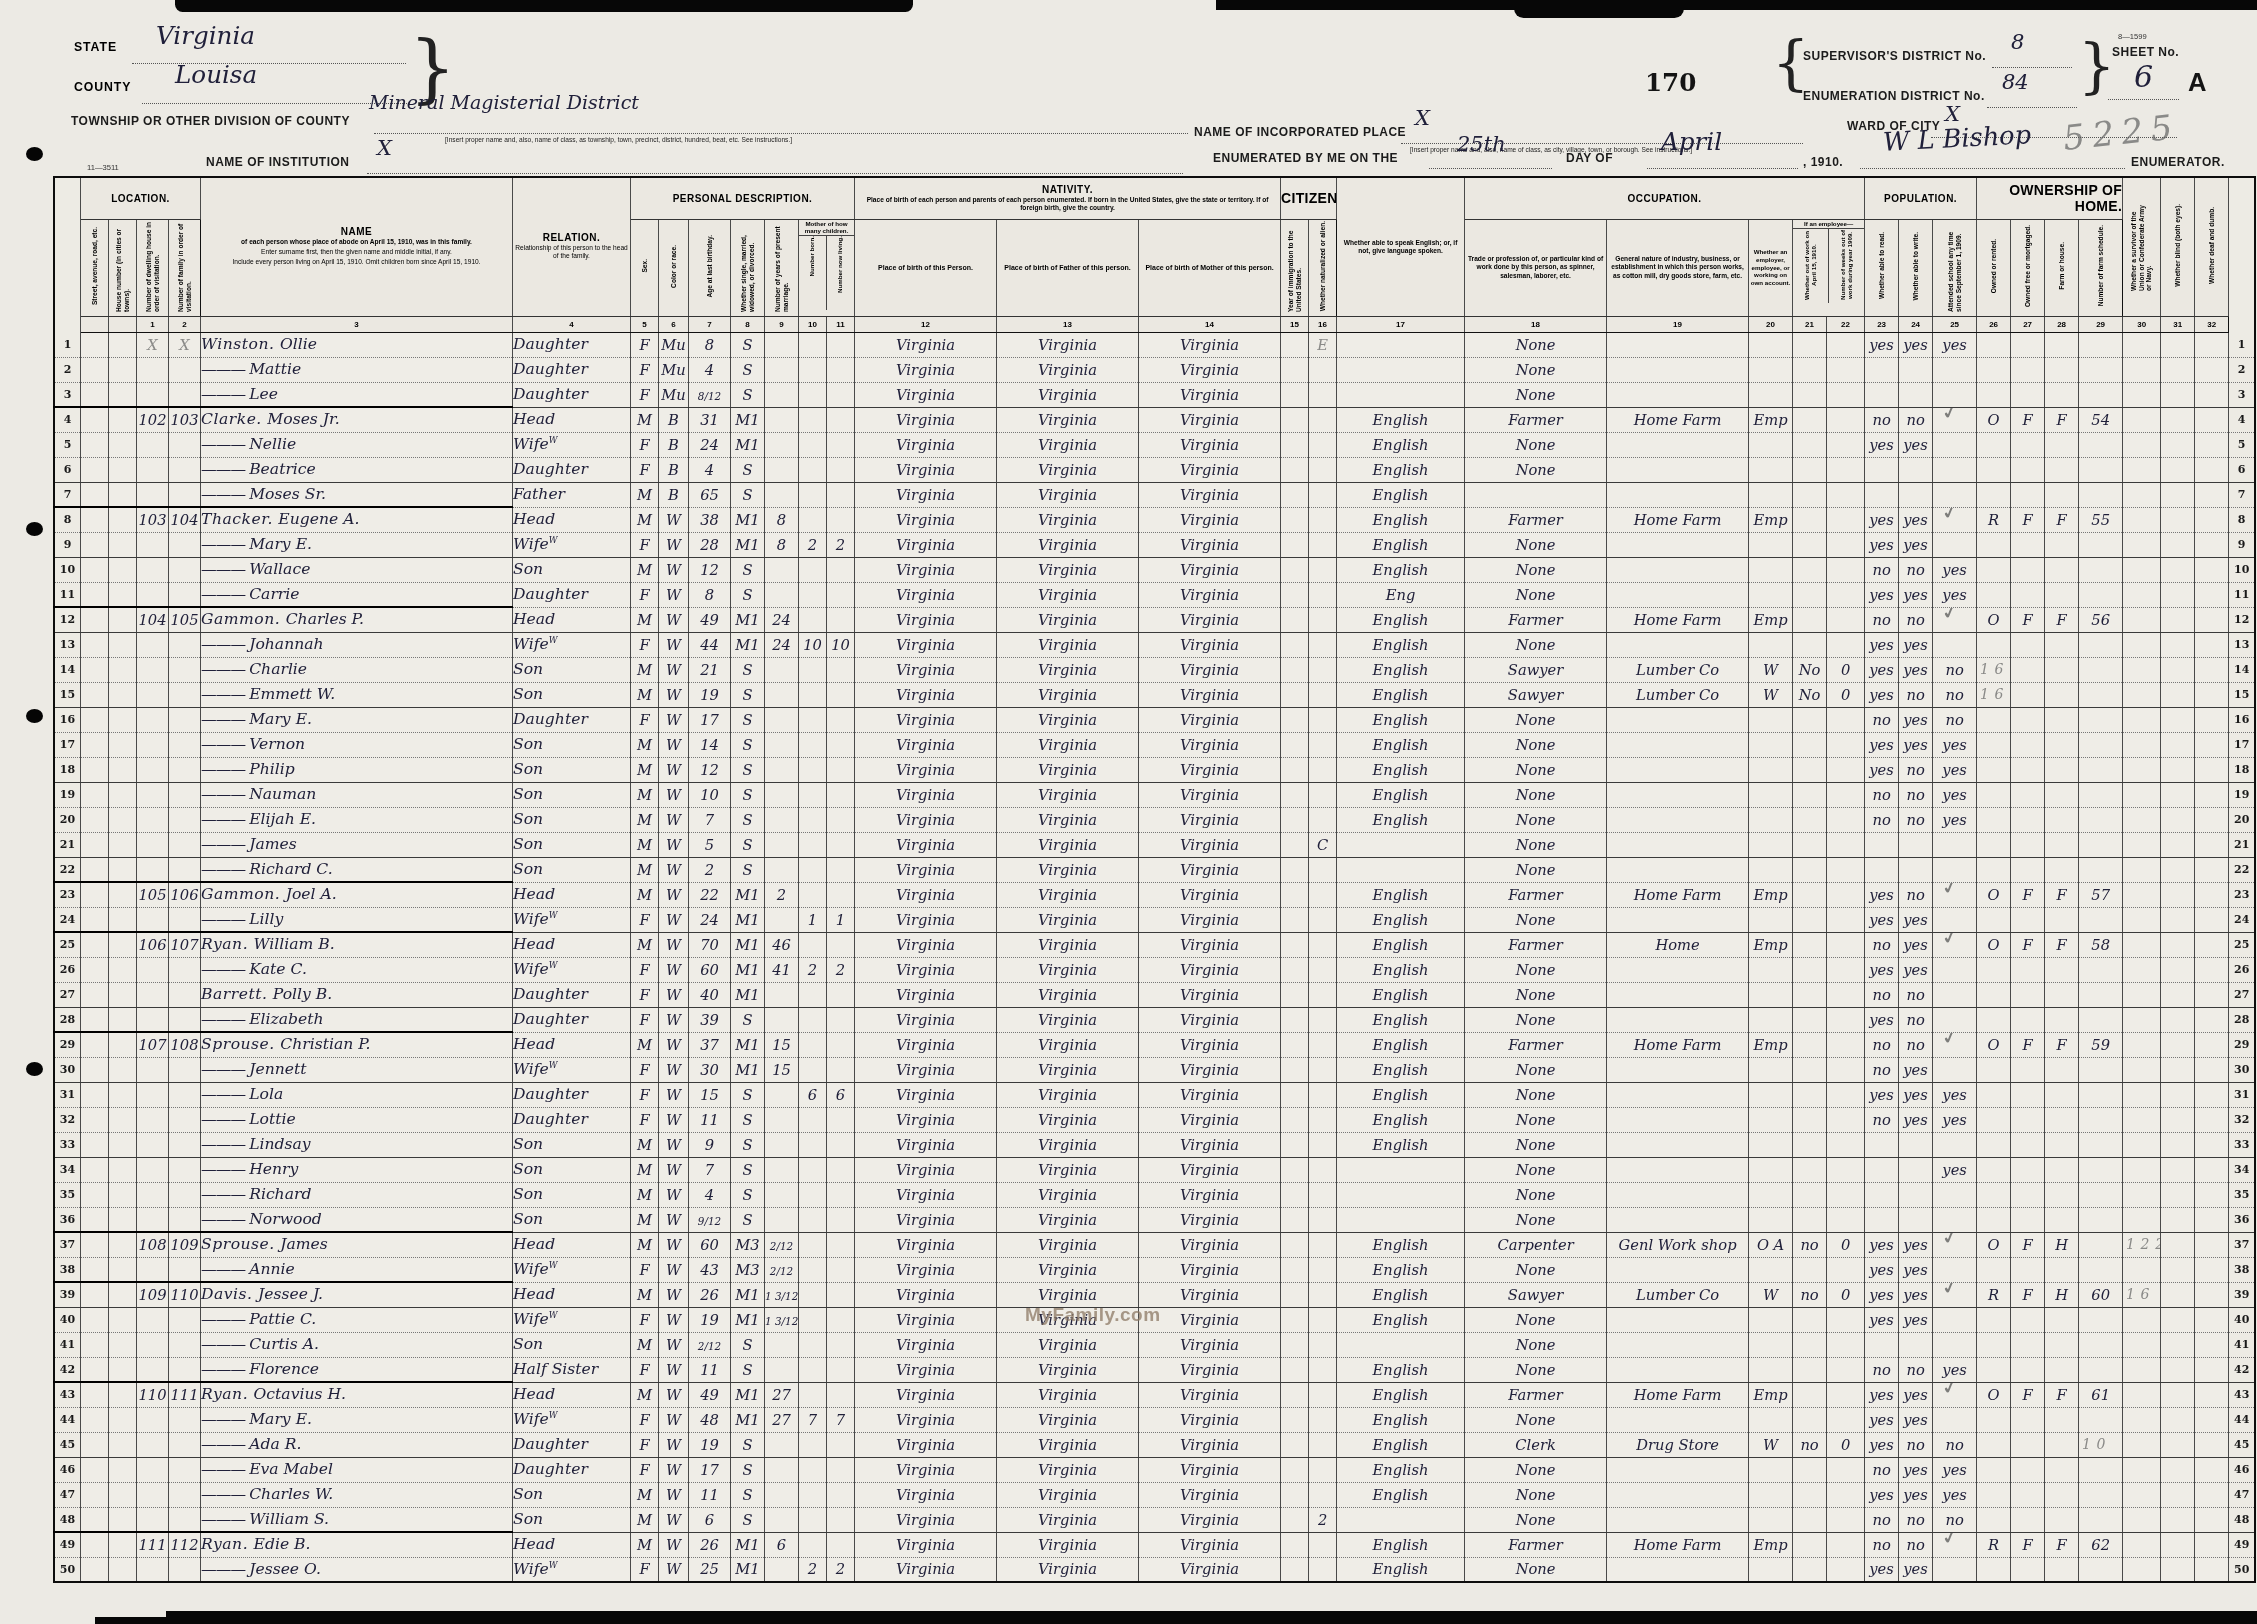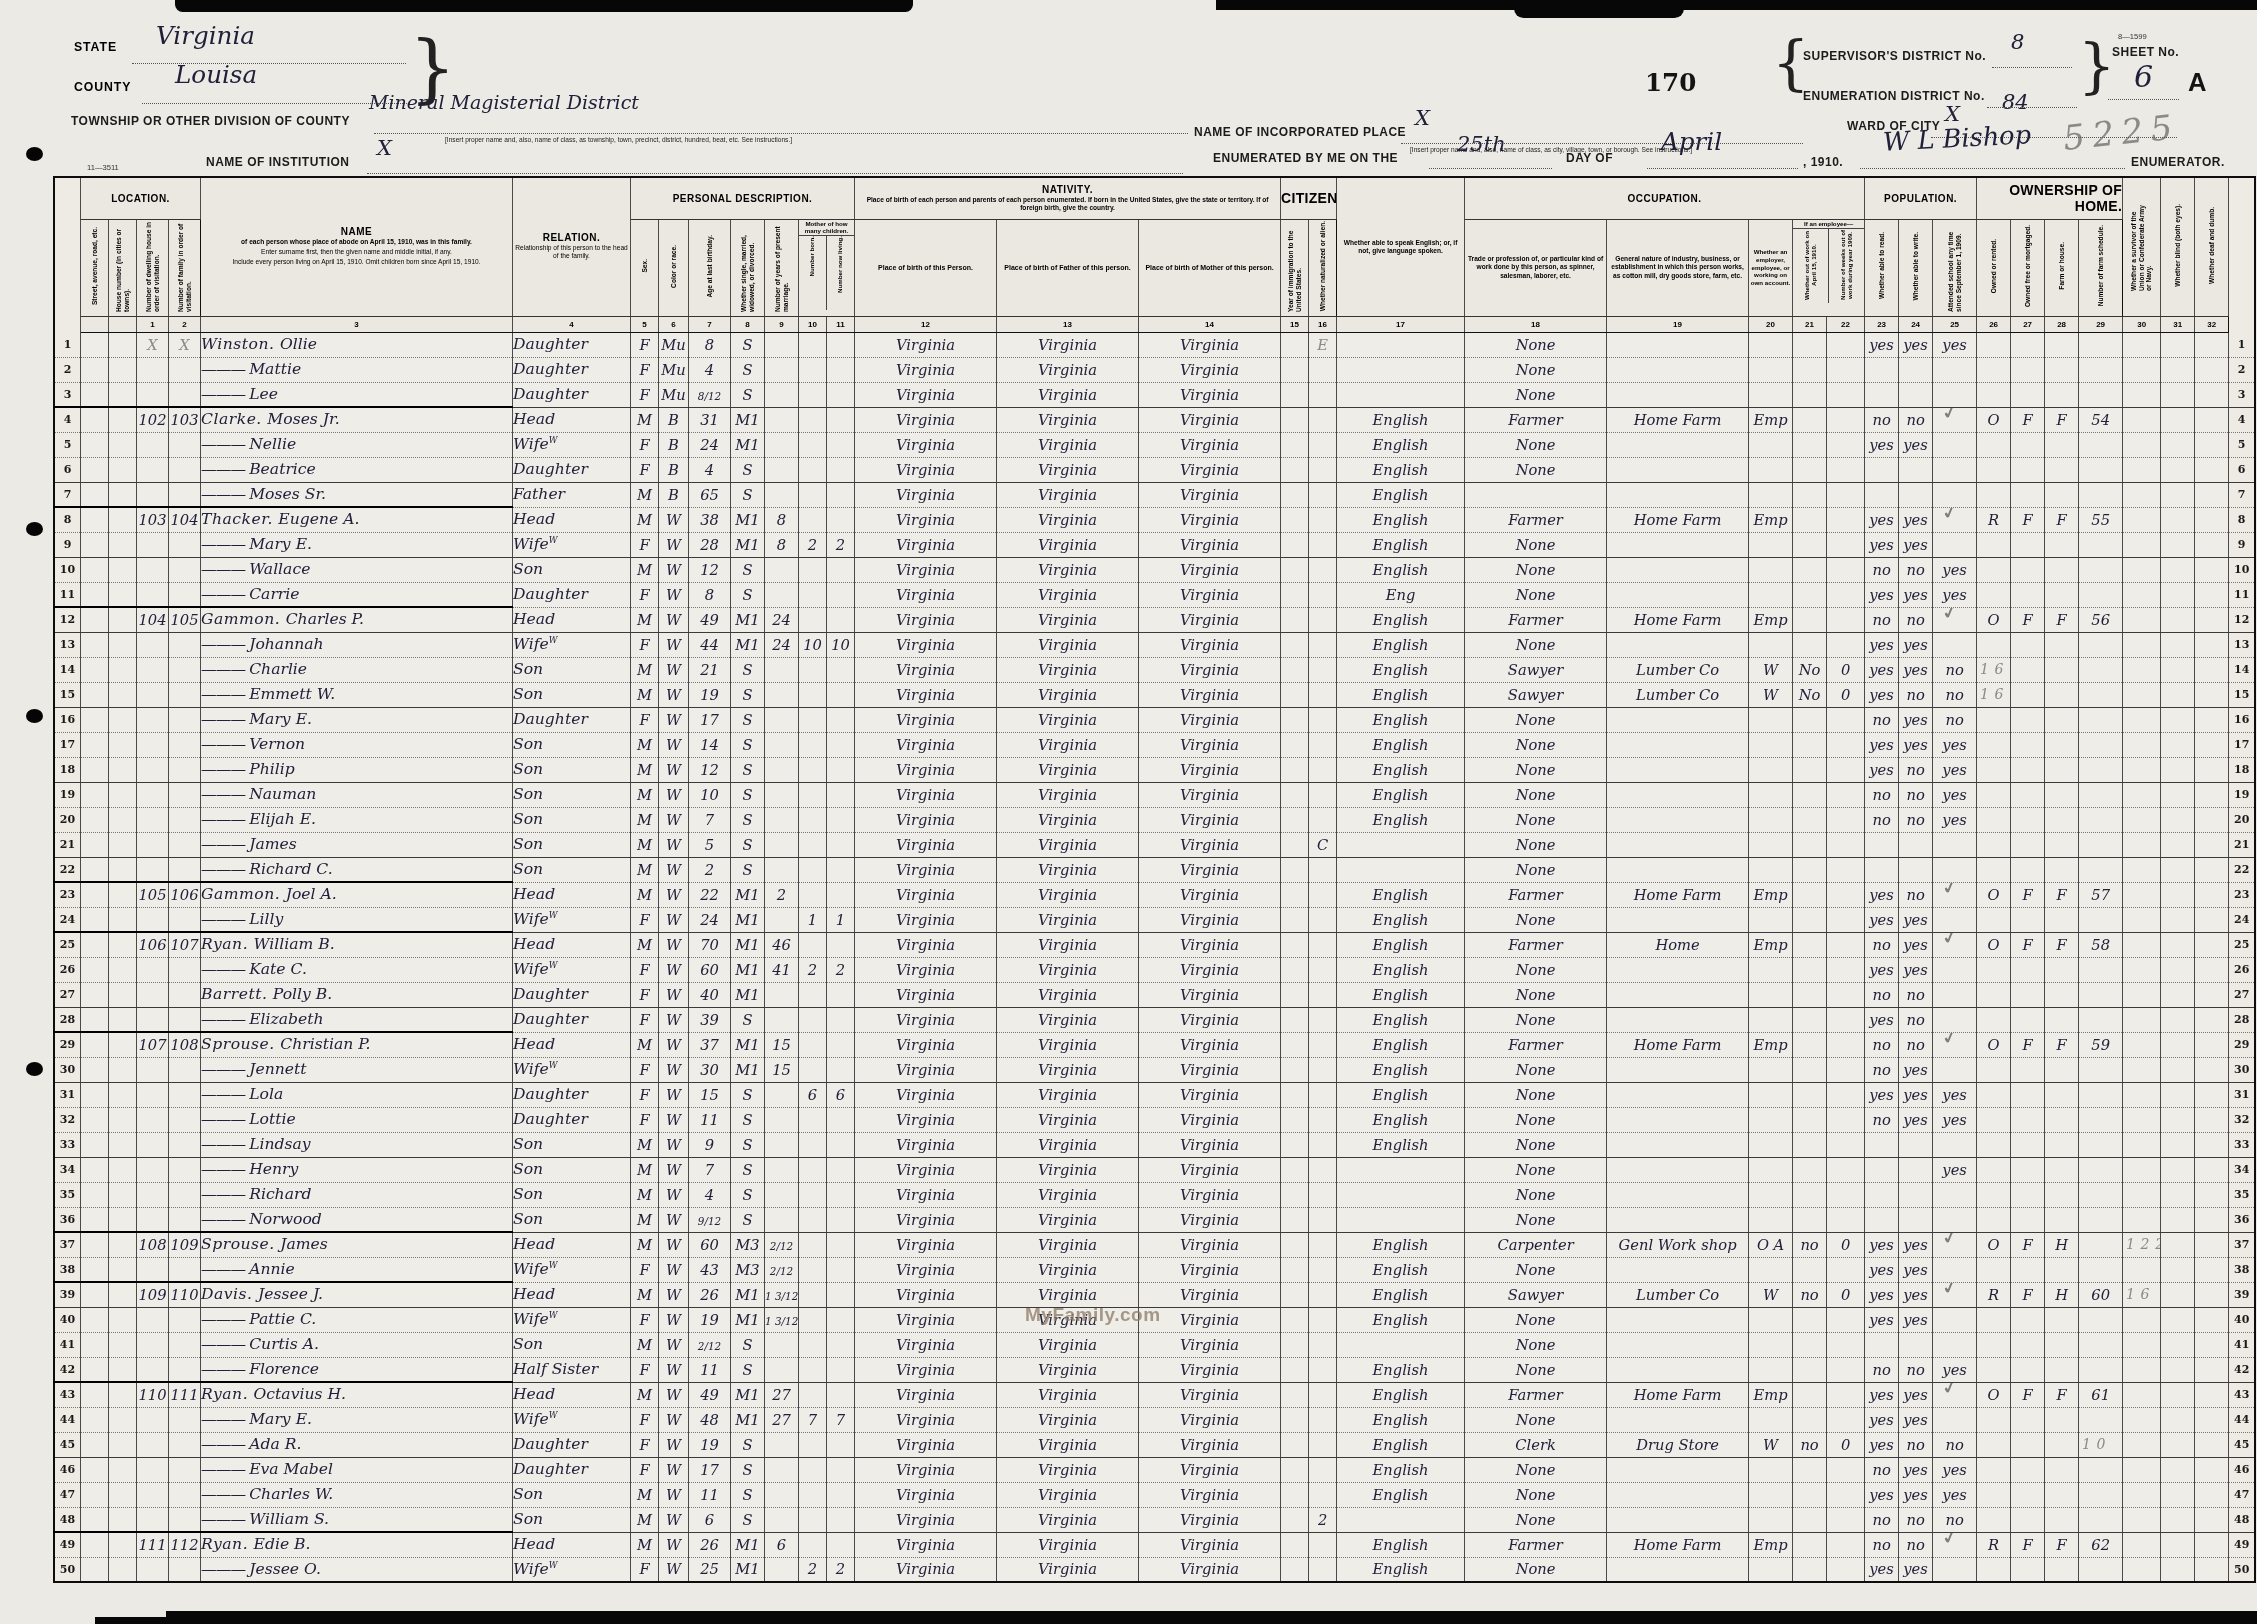--- a/index.html
+++ b/index.html
@@ -86,21 +86,21 @@
   <div class="dot" style="left:142px;top:102px;width:265px;"></div>
   <div class="fh brace" style="left:409px;top:24.6px;font-size:74px;">}</div>
 
   <div class="fh pageno" style="left:1645px;top:68px;">170</div>
 
   <div class="fh brace" style="left:1772px;top:28px;font-size:59px;">{</div>
   <div class="fh lab-s" style="left:1803px;top:49px;">SUPERVISOR'S DISTRICT No.</div>
   <div class="fh hw hw-mid" style="left:2011px;top:30px;">8</div>
   <div class="dot" style="left:1992px;top:66px;width:80px;"></div>
   <div class="fh lab-s" style="left:1803px;top:89px;">ENUMERATION DISTRICT No.</div>
-  <div class="fh hw hw-mid" style="left:2002px;top:90px;">84</div>
+  <div class="fh hw hw-mid" style="left:2002px;top:70px;">84</div>
   <div class="dot" style="left:1987px;top:106px;width:90px;"></div>
   <div class="fh brace" style="left:2078px;top:31px;font-size:59px;">}</div>
 
   <div class="fh code" style="left:2118px;top:32px;">8—1599</div>
   <div class="fh lab-s" style="left:2112px;top:45px;">SHEET No.</div>
   <div class="fh hw" style="left:2134px;top:59px;font-size:30px;">6</div>
   <div class="dot" style="left:2108px;top:98px;width:71px;"></div>
   <div class="fh sheetA" style="left:2188px;top:68px;">A</div>
   <div class="fh hw pencil corner-pencil" style="left:2063px;top:112px;">5225</div>
 

